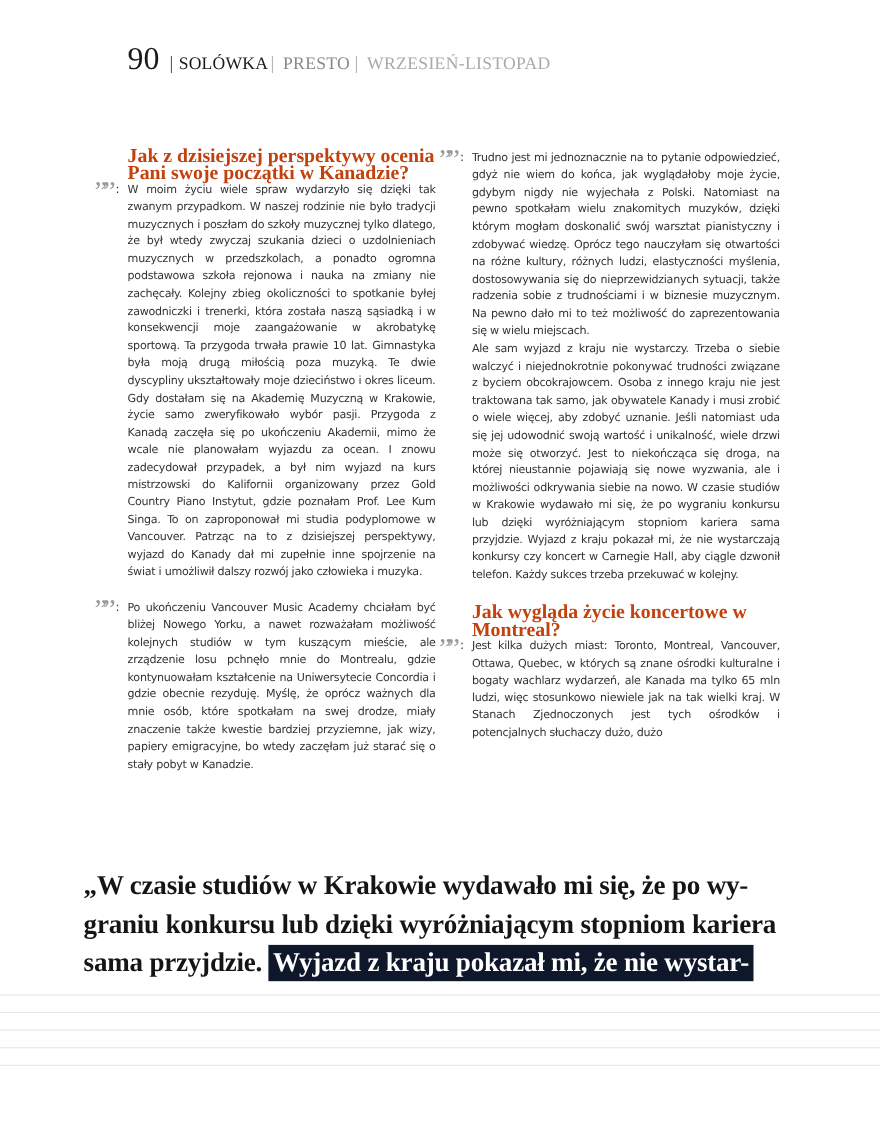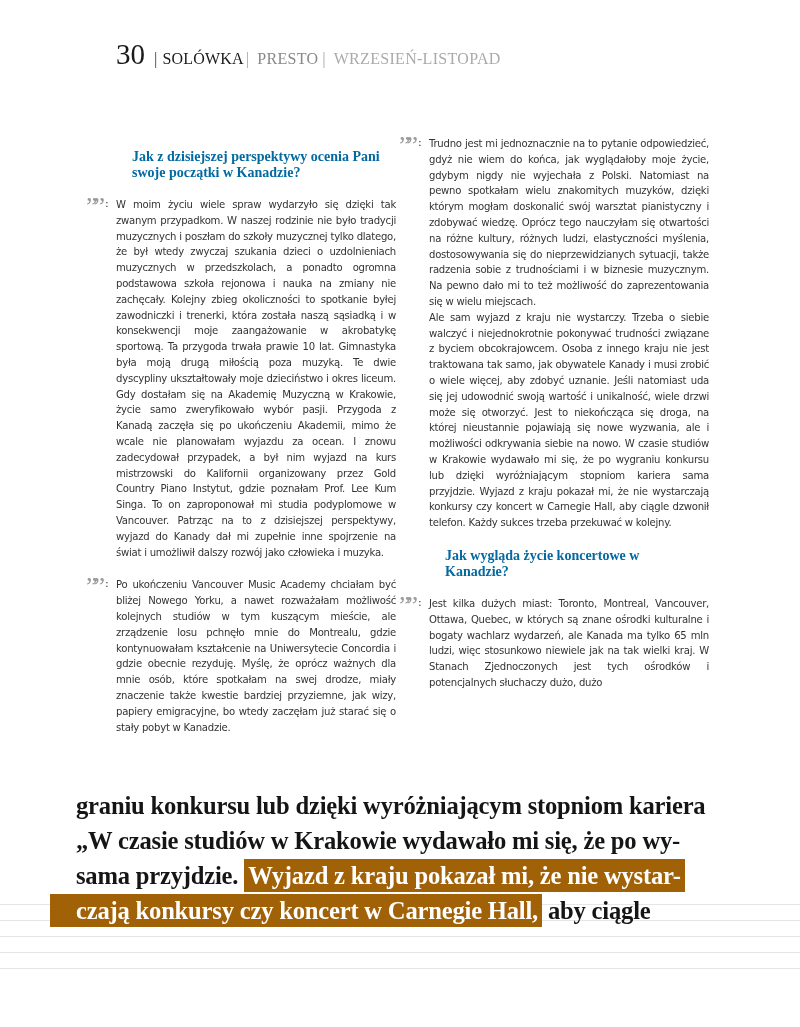--- a/index.html
+++ b/index.html
@@ -10,38 +10,38 @@
   .sep { color: #444; font-size: 17px; margin: 0 5px 0 9px; }
   .sep.light { color: #aaa; margin: 0 8px 0 4px; }
   .section { font-size: 16px; color: #1a1a1a; font-variant: small-caps; letter-spacing: 0.2px; text-align: center; }
   .mag { font-size: 16px; color: #888; letter-spacing: 0.3px; }
   .issue { font-size: 16px; color: #aaa; letter-spacing: 0.3px; }
 
   .col { position: absolute; top: 133px; width: 280px; }
   .col-left { left: 116px; }
   .col-right { left: 429px; }
 
-  .q { font-family: "Liberation Serif", serif; font-weight: bold; font-size: 14px; line-height: 16px; color: #0369a1; margin: 16px; }
+  .q { font-family: "Liberation Serif", serif; font-weight: bold; font-size: 18px; line-height: 16px; color: #c2410c; margin: 0; }
   .a { position: relative; font-family: "DejaVu Sans", sans-serif; font-size: 10.1px; line-height: 15.8px; color: #333; text-align: justify; margin: 0; letter-spacing: -0.25px; }
   .a p { margin: 0; }
   .qmark { position: absolute; left: -30px; top: -3px; font-family: "Liberation Serif", serif; font-size: 26px; color: #9a9a9a; letter-spacing: -4px; line-height: 26px; }
   .qmark .colon { font-family: "DejaVu Sans", sans-serif; font-size: 11px; letter-spacing: 0; color: #333; position: relative; top: -8px; left: 4px; }
   .block { margin-bottom: 17px; }
 
   .staff { position: absolute; left: 0; width: 800px; height: 1px; background: #e6e6e6; }
 
   .pull { position: absolute; left: 76px; top: 788px; width: 650px; font-family: "Liberation Serif", serif; font-weight: bold; font-size: 24.6px; line-height: 35px; color: #151515; letter-spacing: -0.2px; }
-  .pull .hl { background: #a16207; color: #ffffff; padding: 3px 4px; box-decoration-break: clone; -webkit-box-decoration-break: clone; }
+  .pull .hl { background: #0f172a; color: #ffffff; padding: 3px 4px; box-decoration-break: clone; -webkit-box-decoration-break: clone; }
   .pull .line { display: block; white-space: nowrap; }
 </style>
 </head>
 <body>
 
 <div class="header">
-  <span class="page-num">30</span>
+  <span class="page-num">90</span>
   <span class="sep">|</span>
   <span class="section">SOLÓWKA</span>
   <span class="sep light" style="margin-left:2px">|</span>
   <span class="mag">PRESTO</span>
   <span class="sep light">|</span>
   <span class="issue">WRZESIEŃ-LISTOPAD</span>
 </div>
 
 <div class="col col-left">
   <div class="block">
@@ -61,32 +61,31 @@
 
 <div class="col col-right">
   <div class="block">
     <div class="a" style="margin-top:3px">
       <span class="qmark"><span>”</span><span>”</span><span class="colon">:</span></span>
       <p>Trudno jest mi jednoznacznie na to pytanie odpowiedzieć, gdyż nie wiem do końca, jak wyglądałoby moje życie, gdybym nigdy nie wyjechała z Polski. Natomiast na pewno spotkałam wielu znakomitych muzyków, dzięki którym mogłam doskonalić swój warsztat pianistyczny i zdobywać wiedzę. Oprócz tego nauczyłam się otwartości na różne kultury, różnych ludzi, elastyczności myślenia, dostosowywania się do nieprzewidzianych sytuacji, także radzenia sobie z trudnościami i w biznesie muzycznym. Na pewno dało mi to też możliwość do zaprezentowania się w wielu miejscach.</p>
       <p>Ale sam wyjazd z kraju nie wystarczy. Trzeba o siebie walczyć i niejednokrotnie pokonywać trudności związane z byciem obcokrajowcem. Osoba z innego kraju nie jest traktowana tak samo, jak obywatele Kanady i musi zrobić o wiele więcej, aby zdobyć uznanie. Jeśli natomiast uda się jej udowodnić swoją wartość i unikalność, wiele drzwi może się otworzyć. Jest to niekończąca się droga, na której nieustannie pojawiają się nowe wyzwania, ale i możliwości odkrywania siebie na nowo. W czasie studiów w Krakowie wydawało mi się, że po wygraniu konkursu lub dzięki wyróżniającym stopniom kariera sama przyjdzie. Wyjazd z kraju pokazał mi, że nie wystarczają konkursy czy koncert w Carnegie Hall, aby ciągle dzwonił telefon. Każdy sukces trzeba przekuwać w kolejny.</p>
     </div>
   </div>
   <div class="block">
-    <p class="q">Jak wygląda życie koncertowe w Kanadzie?</p>
+    <p class="q">Jak wygląda życie koncertowe w Montreal?</p>
     <div class="a">
       <span class="qmark"><span>”</span><span>”</span><span class="colon">:</span></span>
       <p>Jest kilka dużych miast: Toronto, Montreal, Vancouver, Ottawa, Quebec, w których są znane ośrodki kulturalne i bogaty wachlarz wydarzeń, ale Kanada ma tylko 65 mln ludzi, więc stosunkowo niewiele jak na tak wielki kraj. W Stanach Zjednoczonych jest tych ośrodków i potencjalnych słuchaczy dużo, dużo</p>
     </div>
   </div>
 </div>
 
 <div class="staff" style="top:904px"></div>
 <div class="staff" style="top:920px"></div>
 <div class="staff" style="top:936px"></div>
 <div class="staff" style="top:952px"></div>
 <div class="staff" style="top:968px"></div>
 
 <div class="pull">
+  <span class="line">„W czasie studiów w Krakowie wydawało mi się, że po wy-</span>
   <span class="line">graniu konkursu lub dzięki wyróżniającym stopniom kariera</span>
-  <span class="line">„W czasie studiów w Krakowie wydawało mi się, że po wy-</span>
   <span class="line"><span>sama przyjdzie. </span><span class="hl">Wyjazd z kraju pokazał mi, że nie wystar-</span></span>
-  <span class="line"><span class="hl" style="padding-left:26px;margin-left:-26px">czają konkursy czy koncert w Carnegie Hall,</span><span> aby ciągle</span></span>
 </div>
 
 </body></html>

